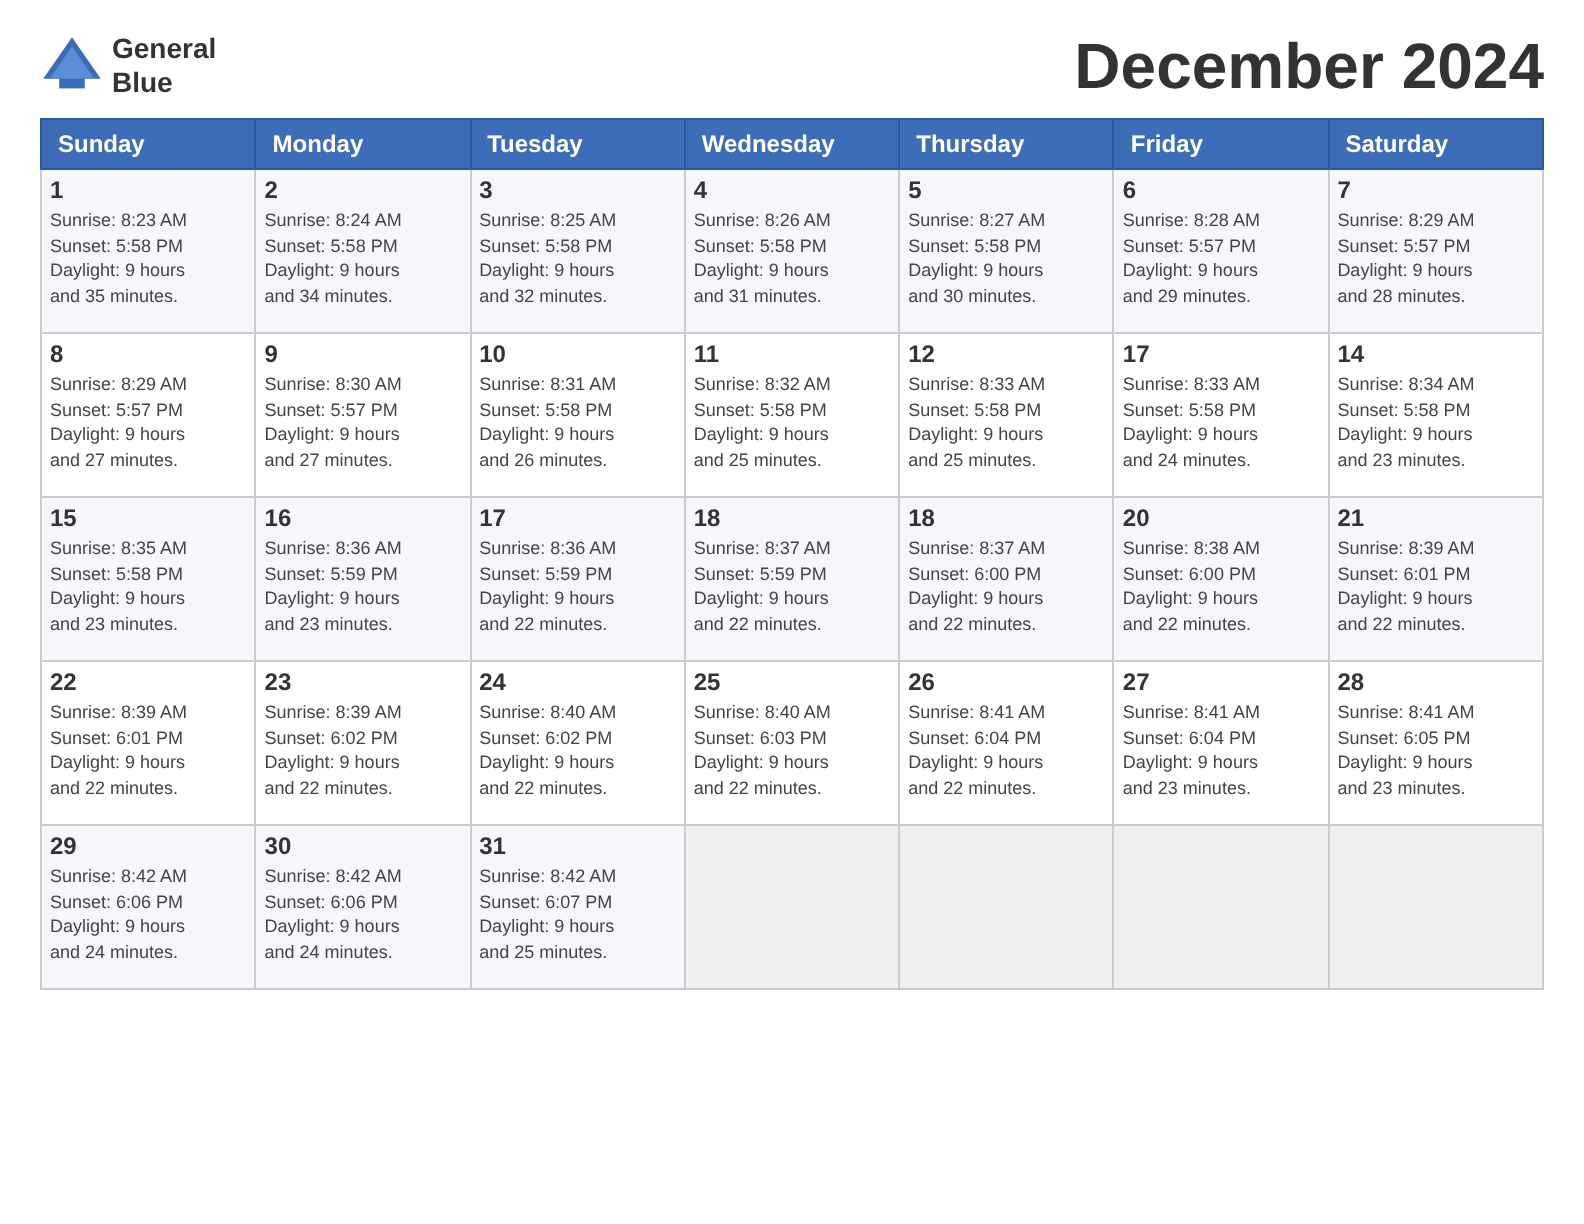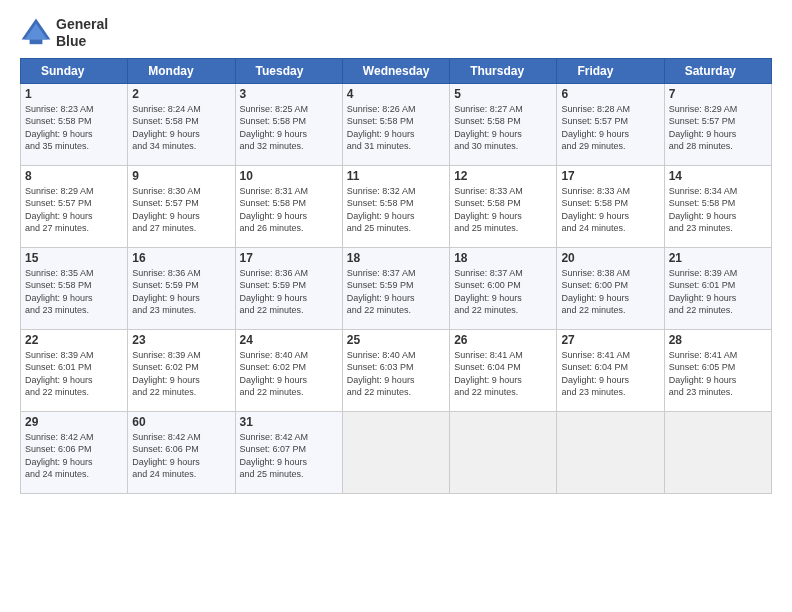--- a/index.html
+++ b/index.html
@@ -54,21 +54,21 @@
     .calendar-table {
       width: 100%;
       border-collapse: collapse;
       table-layout: fixed;
     }
     .calendar-table thead th {
       background: #3d6cb9;
       color: #fff;
       font-size: 12px;
       font-weight: bold;
-      padding: 5px 20px;
+      padding: 5px 8px;
       text-align: left;
       border: 1px solid #2a5a9f;
     }
     .calendar-table tbody td {
       border: 1px solid #ccc;
       vertical-align: top;
       padding: 3px 4px;
       font-size: 9.5px;
       color: #333;
       height: 82px;
@@ -106,20 +106,21 @@
         <polygon points="20,2 38,28 2,28" fill="#3d6cb9"></polygon>
         <polygon points="20,8 34,28 6,28" fill="#5b8dd9"></polygon>
         <rect x="12" y="28" width="16" height="6" fill="#3d6cb9"></rect>
       </svg>
       <div class="logo-text">
         <div>General</div>
         <div>Blue</div>
       </div>
     </div>
     <div class="title-block">
+      <div class="month-title">December 2024</div>
     </div>
   </div>
 
   <table class="calendar-table">
     <thead>
       <tr>
         <th>Sunday</th>
         <th>Monday</th>
         <th>Tuesday</th>
         <th>Wednesday</th>
@@ -248,21 +249,21 @@
             <span class="day-num">28</span>
             <div class="cell-text">Sunrise: 8:41 AM<br>Sunset: 6:05 PM<br>Daylight: 9 hours<br>and 23 minutes.</div>
           </td>
         </tr>
         <tr>
           <td>
             <span class="day-num">29</span>
             <div class="cell-text">Sunrise: 8:42 AM<br>Sunset: 6:06 PM<br>Daylight: 9 hours<br>and 24 minutes.</div>
           </td>
           <td>
-            <span class="day-num">60</span>
+            <span class="day-num">30</span>
             <div class="cell-text">Sunrise: 8:42 AM<br>Sunset: 6:06 PM<br>Daylight: 9 hours<br>and 24 minutes.</div>
           </td>
           <td>
             <span class="day-num">31</span>
             <div class="cell-text">Sunrise: 8:42 AM<br>Sunset: 6:07 PM<br>Daylight: 9 hours<br>and 25 minutes.</div>
           </td>
           <td class="empty"></td>
           <td class="empty"></td>
           <td class="empty"></td>
           <td class="empty"></td>

